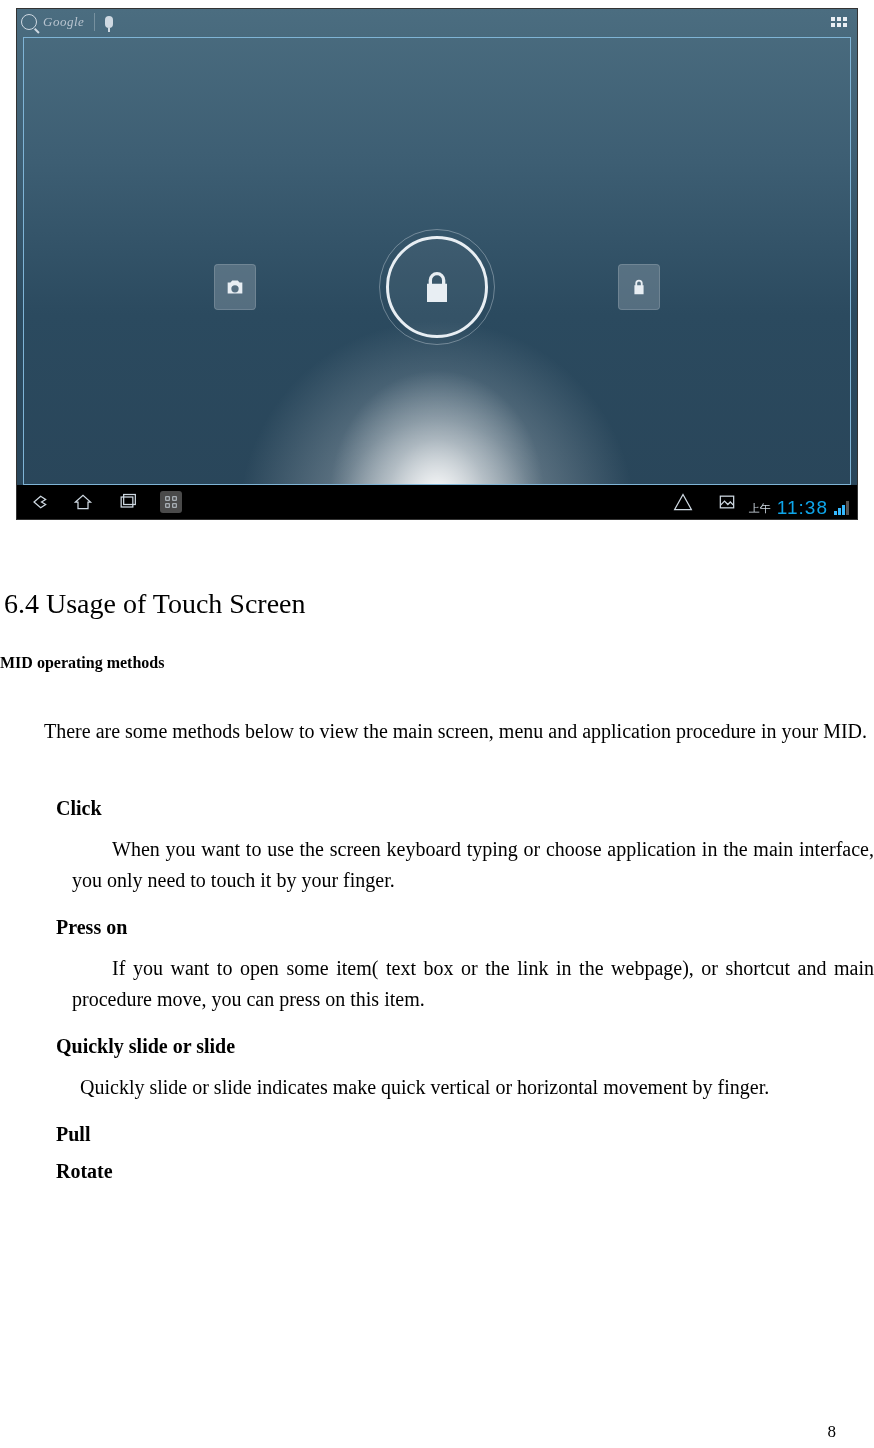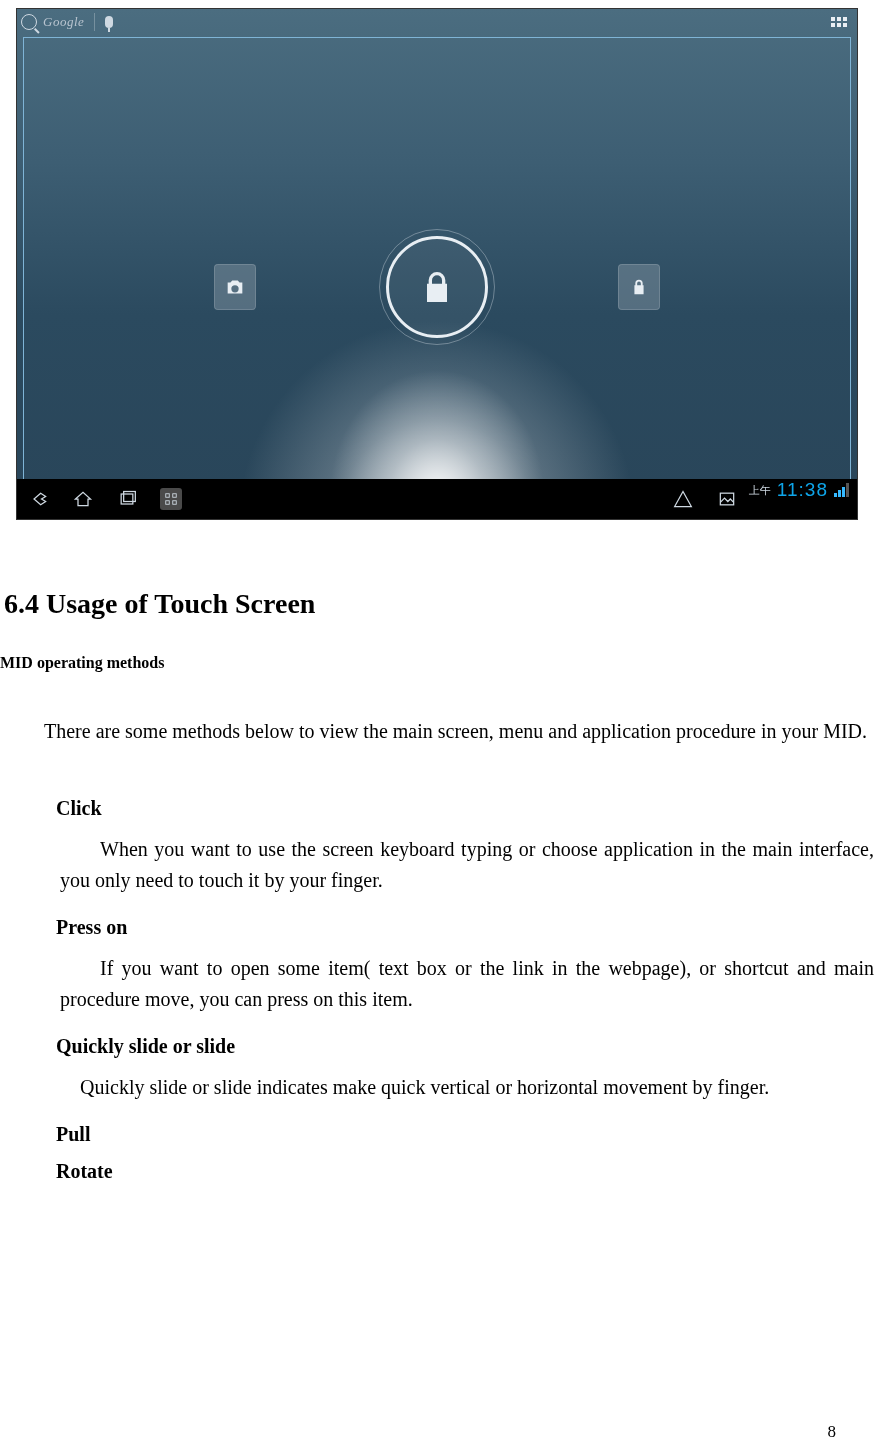--- a/index.html
+++ b/index.html
@@ -112,23 +112,23 @@
     background:rgba(255,255,255,0.05);
     position:relative;
   }
   .lock-circle::before{
     content:"";position:absolute;inset:-10px;
     border-radius:50%;border:1px solid rgba(232,238,243,0.35);
   }
   .lock-circle svg{width:40px;height:40px;fill:#e8eef3}
 
   .nav-bottom{
-    position:absolute;bottom:0;left:0;right:0;height:40px;
+    position:absolute;bottom:0;left:0;right:0;height:34px;
     background:#000;
-    display:flex;align-items:flex-start;
+    display:flex;align-items:flex-end;
     font-family:Arial,sans-serif;font-size:14px;
     color:#cfd9e2;
   }
   .nav-bottom .nav-btn{
     width:44px;height:100%;
     display:flex;align-items:center;justify-content:center;
   }
   .nav-bottom svg{width:20px;height:20px;fill:none;stroke:#cfd9e2;stroke-width:1.5}
   .nav-bottom .scan{
     width:22px;height:22px;background:#4a4a4a;border-radius:3px;
@@ -146,21 +146,21 @@
   .clock-area .bars span:nth-child(2){height:7px}
   .clock-area .bars span:nth-child(3){height:10px}
   .clock-area .bars span:nth-child(4){height:14px;background:#555}
 
   
   .doc {
     padding: 68px 0 0 0;
   }
   h2.section {
     font-size: 28px;
-    font-weight: bold;
+    font-weight: normal;
     margin: 0 0 34px 4px;
   }
   h3.sub {
     font-size: 16px;
     font-weight: bold;
     margin: 0 0 44px 0;
   }
   p.intro {
     font-size: 20px;
     line-height: 1.55;
@@ -173,21 +173,21 @@
   }
   .method-title{
     font-size:20px;font-weight:bold;
     margin:0 0 14px 0;
   }
   .method-body{
     font-size:20px;line-height:1.55;
     text-align:justify;
     margin:0 0 20px 24px;
   }
-  .method-body.indent-first{text-indent:40px;margin-left:4px}
+  .method-body.indent-first{text-indent:40px;margin-left:16px}
   .method-body.noindent{text-indent:0;margin-left:24px}
   .page-number{
     position:absolute;
     bottom:14px;right:38px;
     font-size:17px;
   }
 </style>
 </head>
 <body>
 

